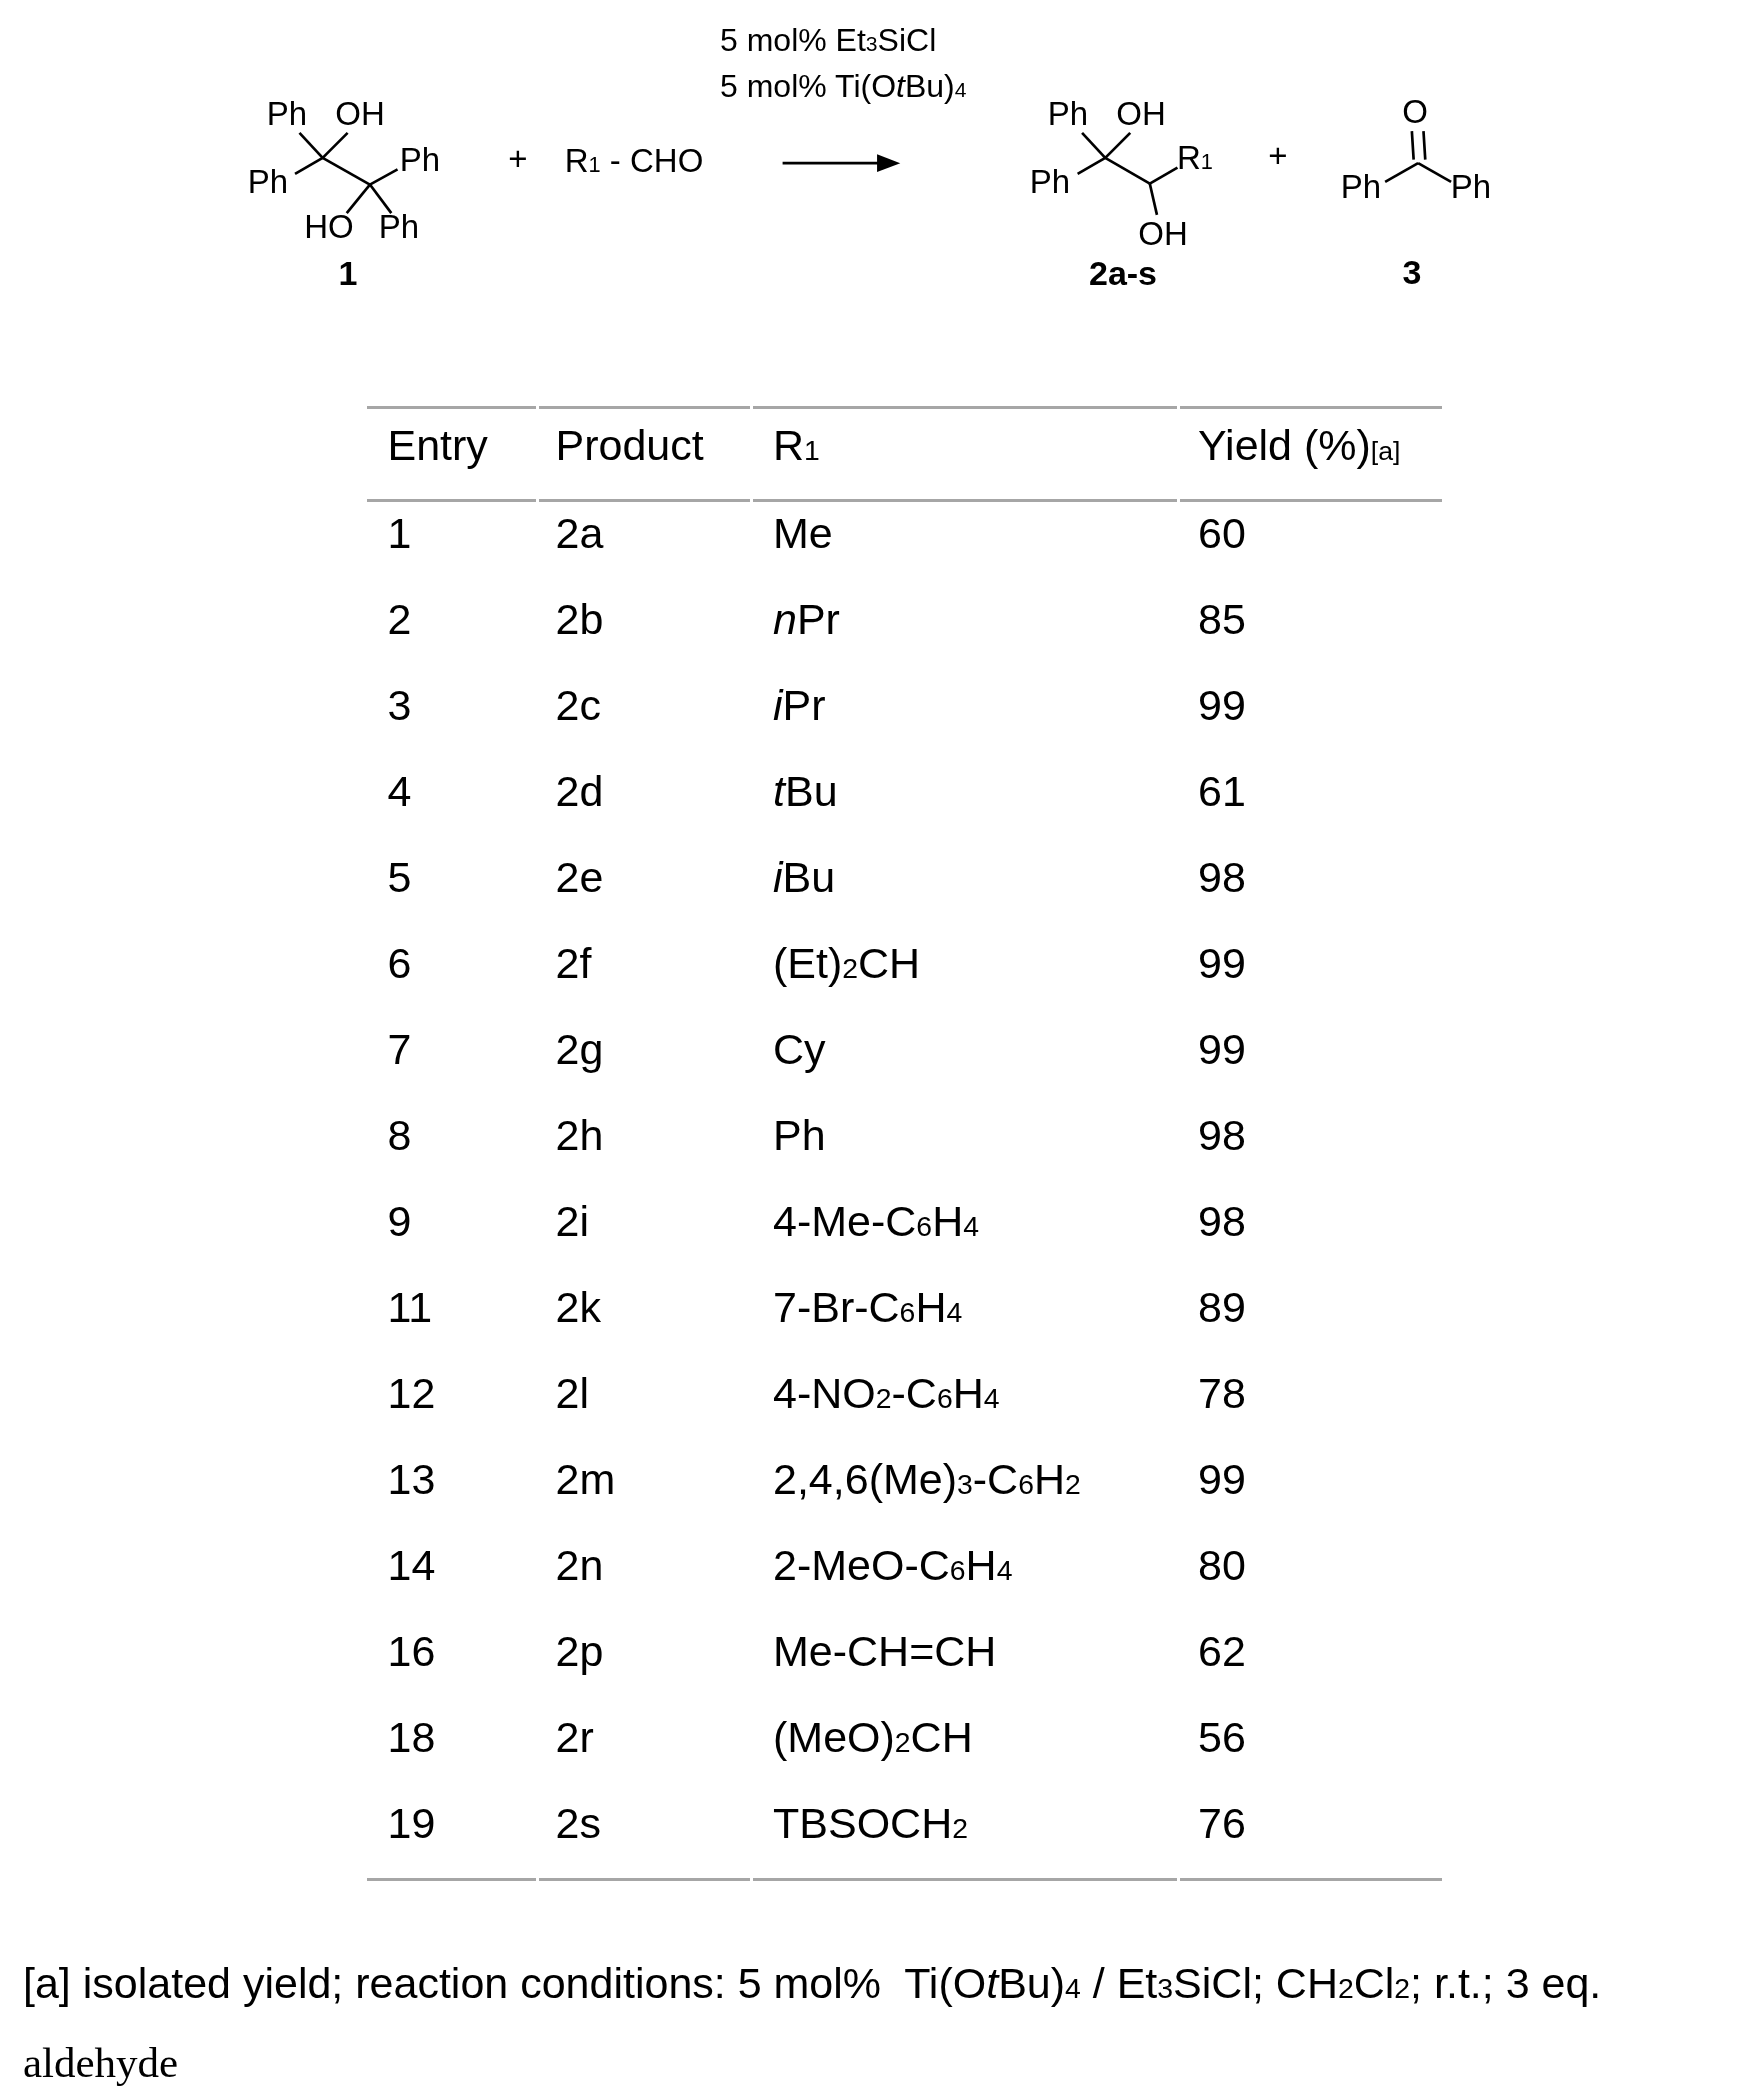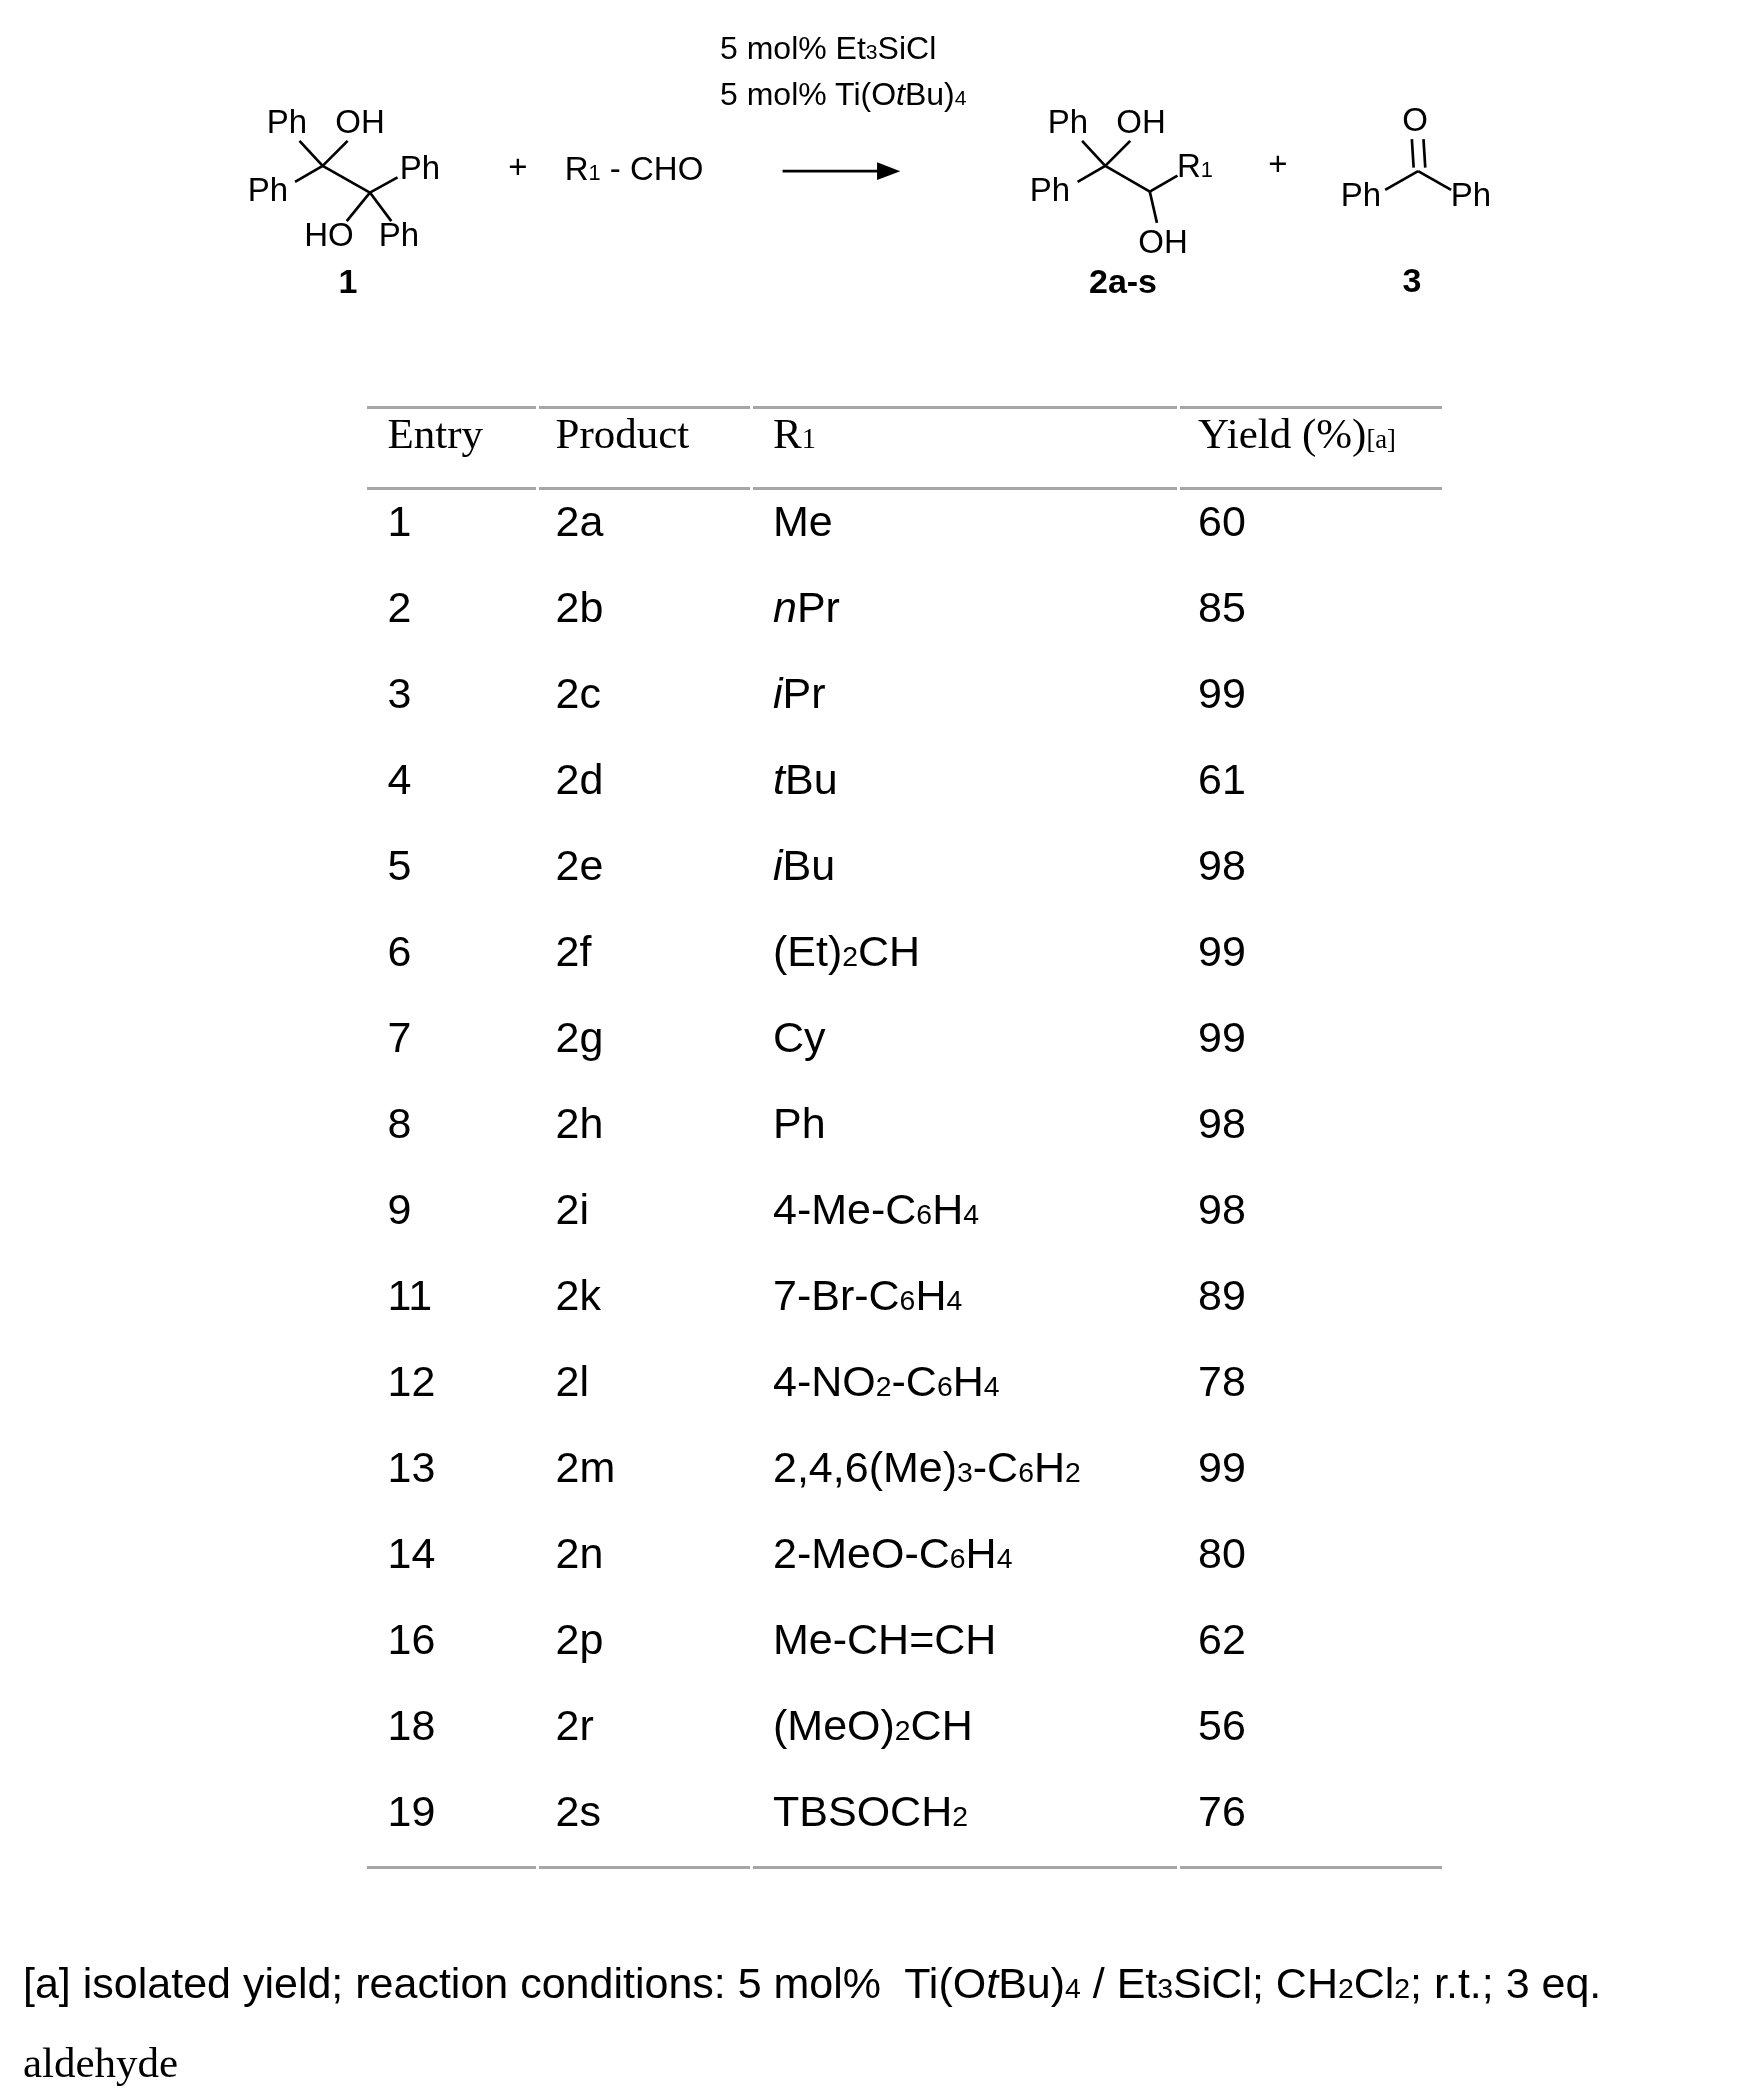--- a/index.html
+++ b/index.html
@@ -1,35 +1,35 @@
 <!DOCTYPE html>
 <html style="font-size:14.3px"><head>
 <meta charset="utf-8">
 <style>
   html,body{margin:0;padding:0;background:#fff;}
   .page{position:relative;width:1739px;height:2099px;background:#fff;color:#000;
         font-family:"Liberation Sans",sans-serif;overflow:hidden;}
   
-  .scheme{position:absolute;left:0;top:8px;width:1603px;height:321px;}
+  .scheme{position:absolute;left:0;top:0;width:1603px;height:321px;}
   .scheme svg{position:absolute;left:0;top:0;}
   .lbl{position:absolute;transform:translate(-50%,-50%);font-size:33px;line-height:1;
        white-space:nowrap;}
   .la{transform:translateY(-50%);} 
   .b{font-weight:bold;font-size:34px;}
   .cond{font-size:32px;}
   .sb{font-size:66%;line-height:0;vertical-align:-18%;}
   .sp{font-size:62%;line-height:0;vertical-align:45%;}
   i{font-style:italic;}
   
   table.tbl{position:absolute;left:364px;top:406px;border-collapse:separate;
             border-spacing:3.6px 0;table-layout:fixed;}
   .tbl th,.tbl td{font-size:43px;font-weight:normal;text-align:left;vertical-align:top;
                   line-height:1.05;padding:0;}
   .tbl thead th{border-top:3.6px solid #a6a6a6;border-bottom:3.6px solid #a6a6a6;
-                height:76px;padding-top:2px;font-family:Liberation Serif, serif;}
+                height:76px;padding-top:14px;}
   .tbl tbody td{height:77px;padding-top:9px;}
   .tbl tbody tr:last-child td{border-bottom:3.6px solid #a6a6a6;}
   .c1{width:148px;padding-left:20.5px !important;}
   .c2{width:194px;padding-left:17px !important;}
   .c3{width:404px;padding-left:20.5px !important;}
   .c4{width:244px;padding-left:18px !important;}
   .pb{font-weight:bold;}
   
   .fnote{position:absolute;left:23px;top:1953px;width:1702px;font-size:43px;line-height:1.1;}
   .fl1{position:absolute;left:0;top:7.1px;white-space:pre;text-align:center;}

